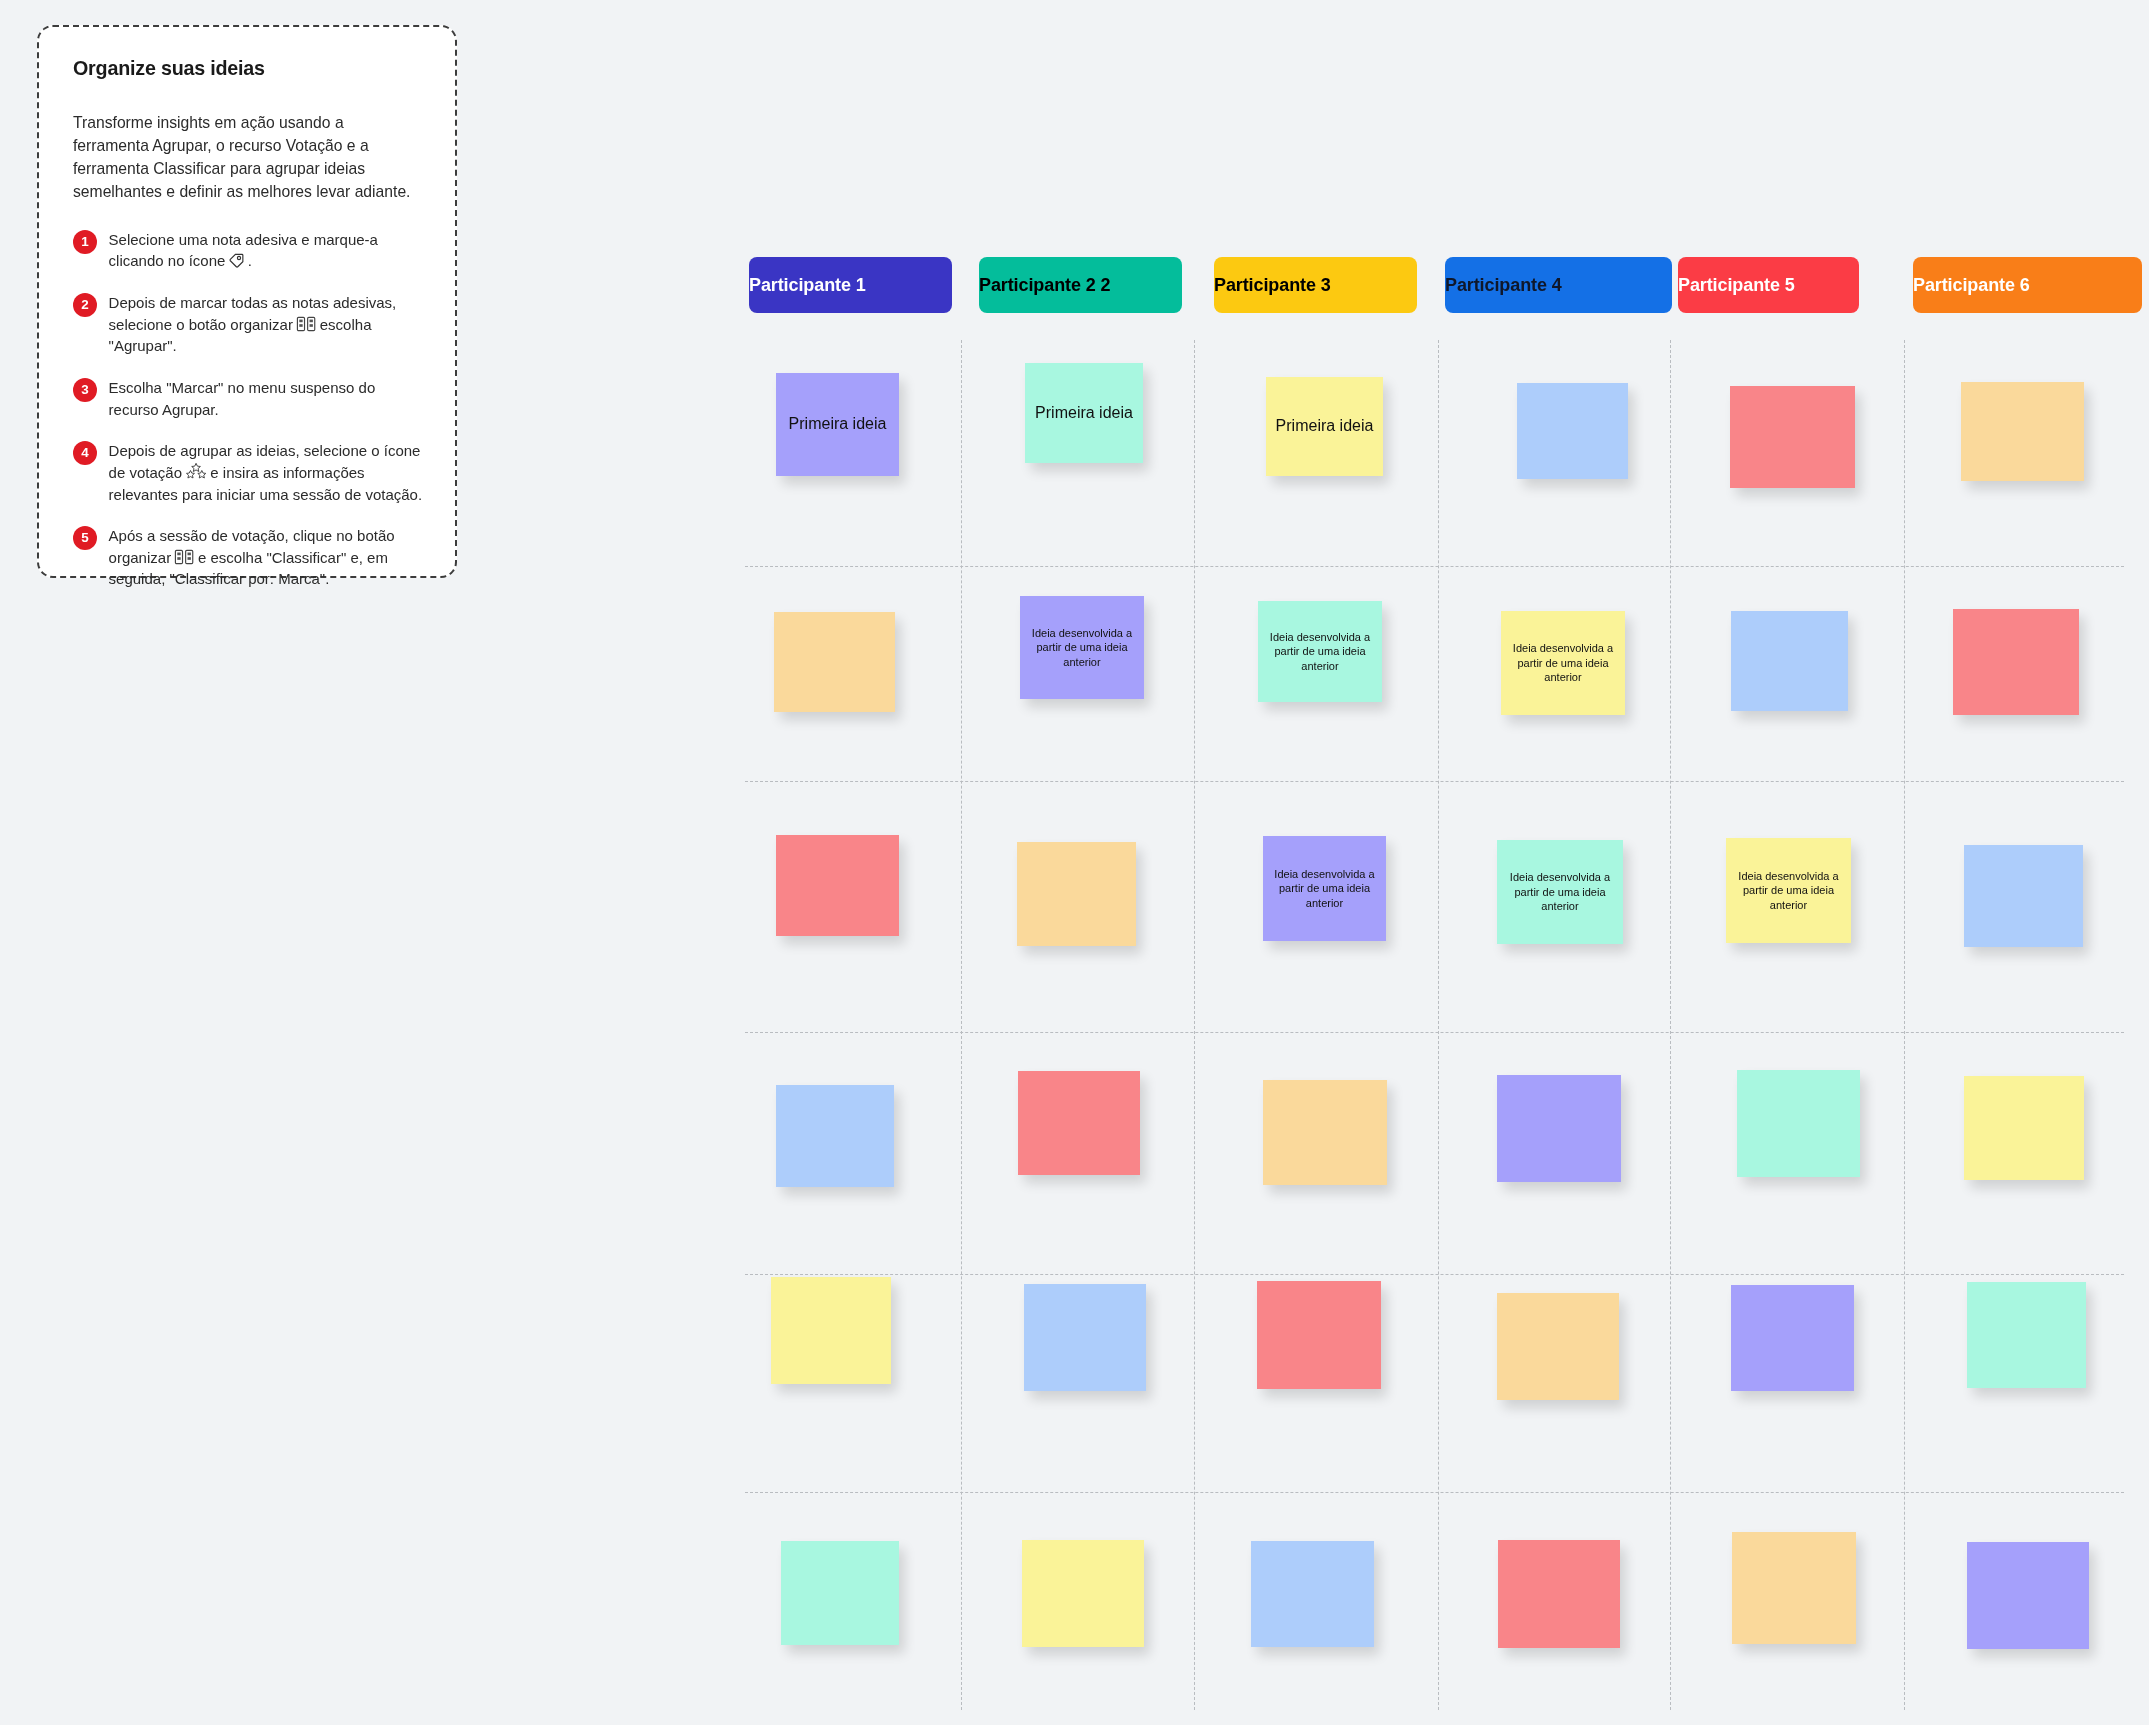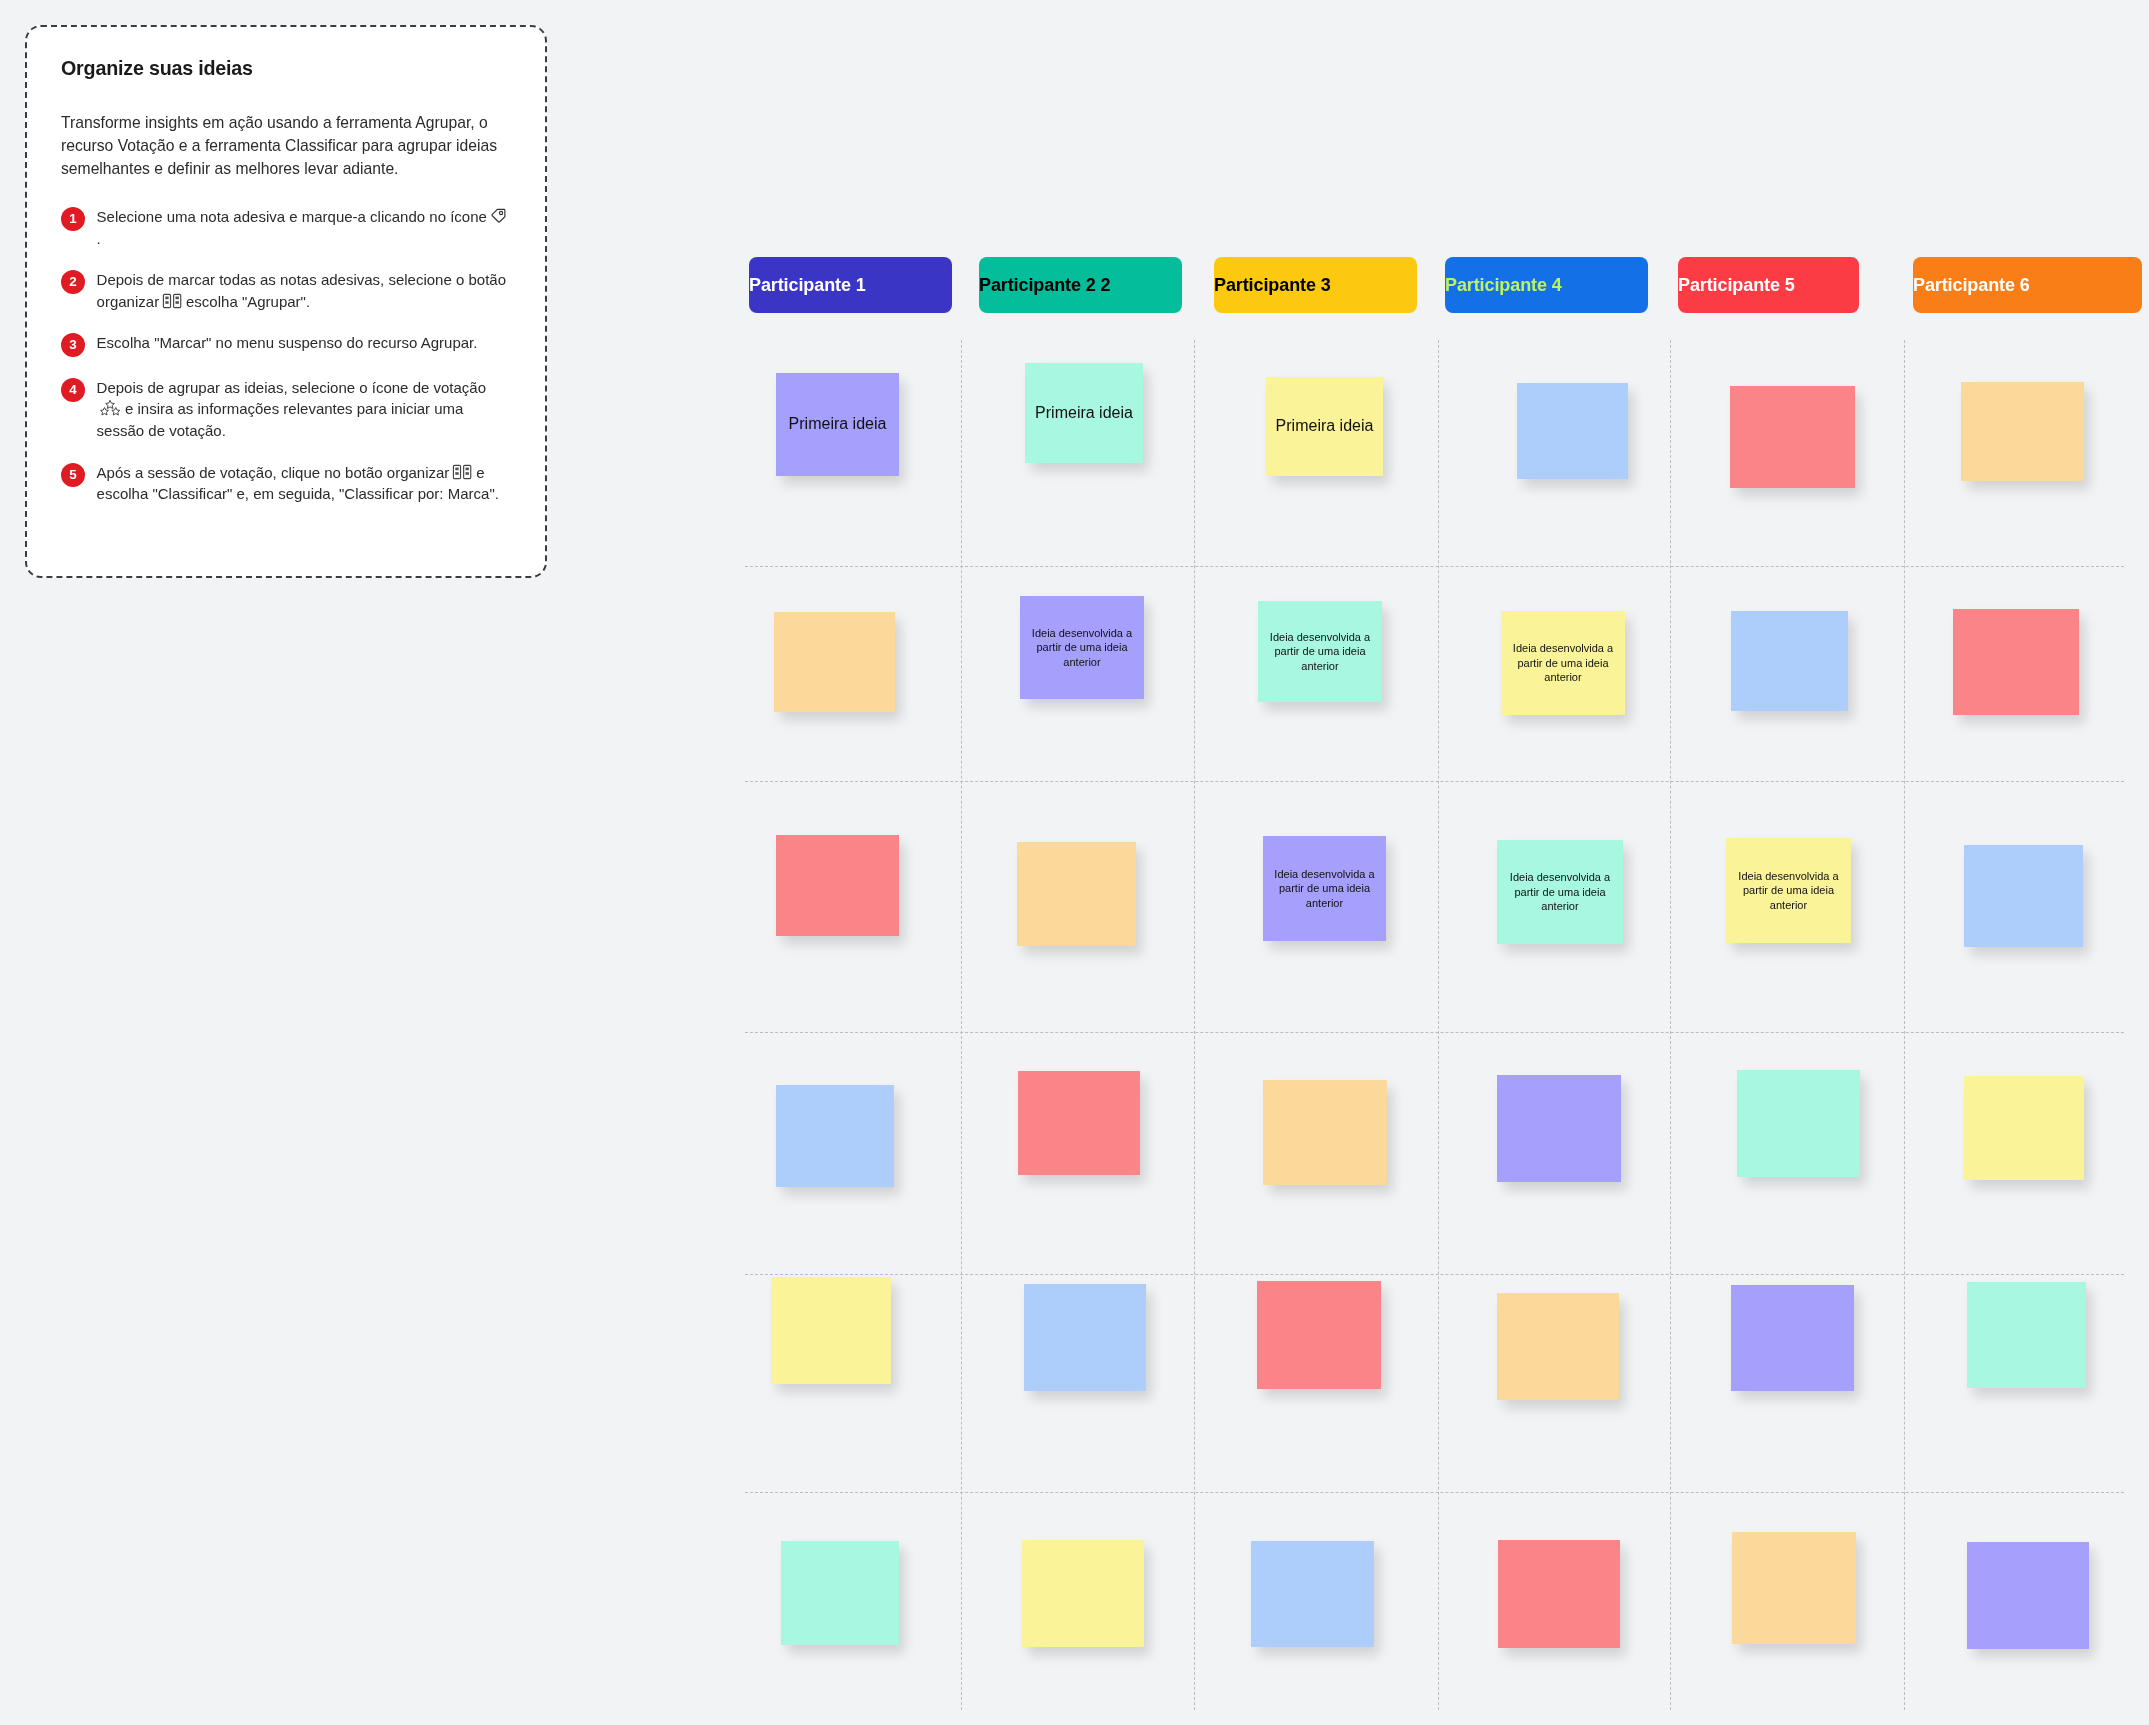--- a/index.html
+++ b/index.html
@@ -12,23 +12,23 @@
   }
   #board {
     position: relative;
     width: 2149px;
     height: 1726px;
   }
 
   
   .instr-card {
     position: absolute;
-    left: 25px;
+    left: 37px;
     top: 25px;
-    width: 522px;
+    width: 420px;
     height: 553px;
     background: #ffffff;
     border: 2.7px dashed #3c3c3c;
     border-radius: 16px;
     padding: 30px 32px 43px 34px;
   }
   .instr-title {
     font-size: 19.7px;
     font-weight: bold;
     color: #1a1a1a;
@@ -189,21 +189,21 @@
   <div id="headers-layer">
       <div class="col-header" style="left: 749px; top: 257px; width: 203px; background: rgb(58, 53, 196); color: rgb(255, 255, 255);">
         <span>Participante 1</span>
       </div>
       <div class="col-header" style="left: 979px; top: 257px; width: 203px; background: rgb(4, 189, 155); color: rgb(0, 0, 0);">
         <span>Participante 2 2</span>
       </div>
       <div class="col-header" style="left: 1214px; top: 257px; width: 203px; background: rgb(252, 201, 17); color: rgb(0, 0, 0);">
         <span>Participante 3</span>
       </div>
-      <div class="col-header" style="left: 1445px; top: 257px; width: 203px; background: rgb(20, 112, 230); color: #bef264;">
+      <div class="col-header" style="left: 1445px; top: 257px; width: 227px; background: rgb(20, 112, 230); color: #0f172a;">
         <span>Participante 4</span>
       </div>
       <div class="col-header" style="left: 1678px; top: 257px; width: 181px; background: rgb(251, 60, 69); color: rgb(255, 255, 255);">
         <span>Participante 5</span>
       </div>
       <div class="col-header" style="left: 1913px; top: 257px; width: 229px; background: rgb(249, 126, 24); color: rgb(255, 255, 255);">
         <span>Participante 6</span>
       </div>
     </div>
   <div id="notes-layer">

